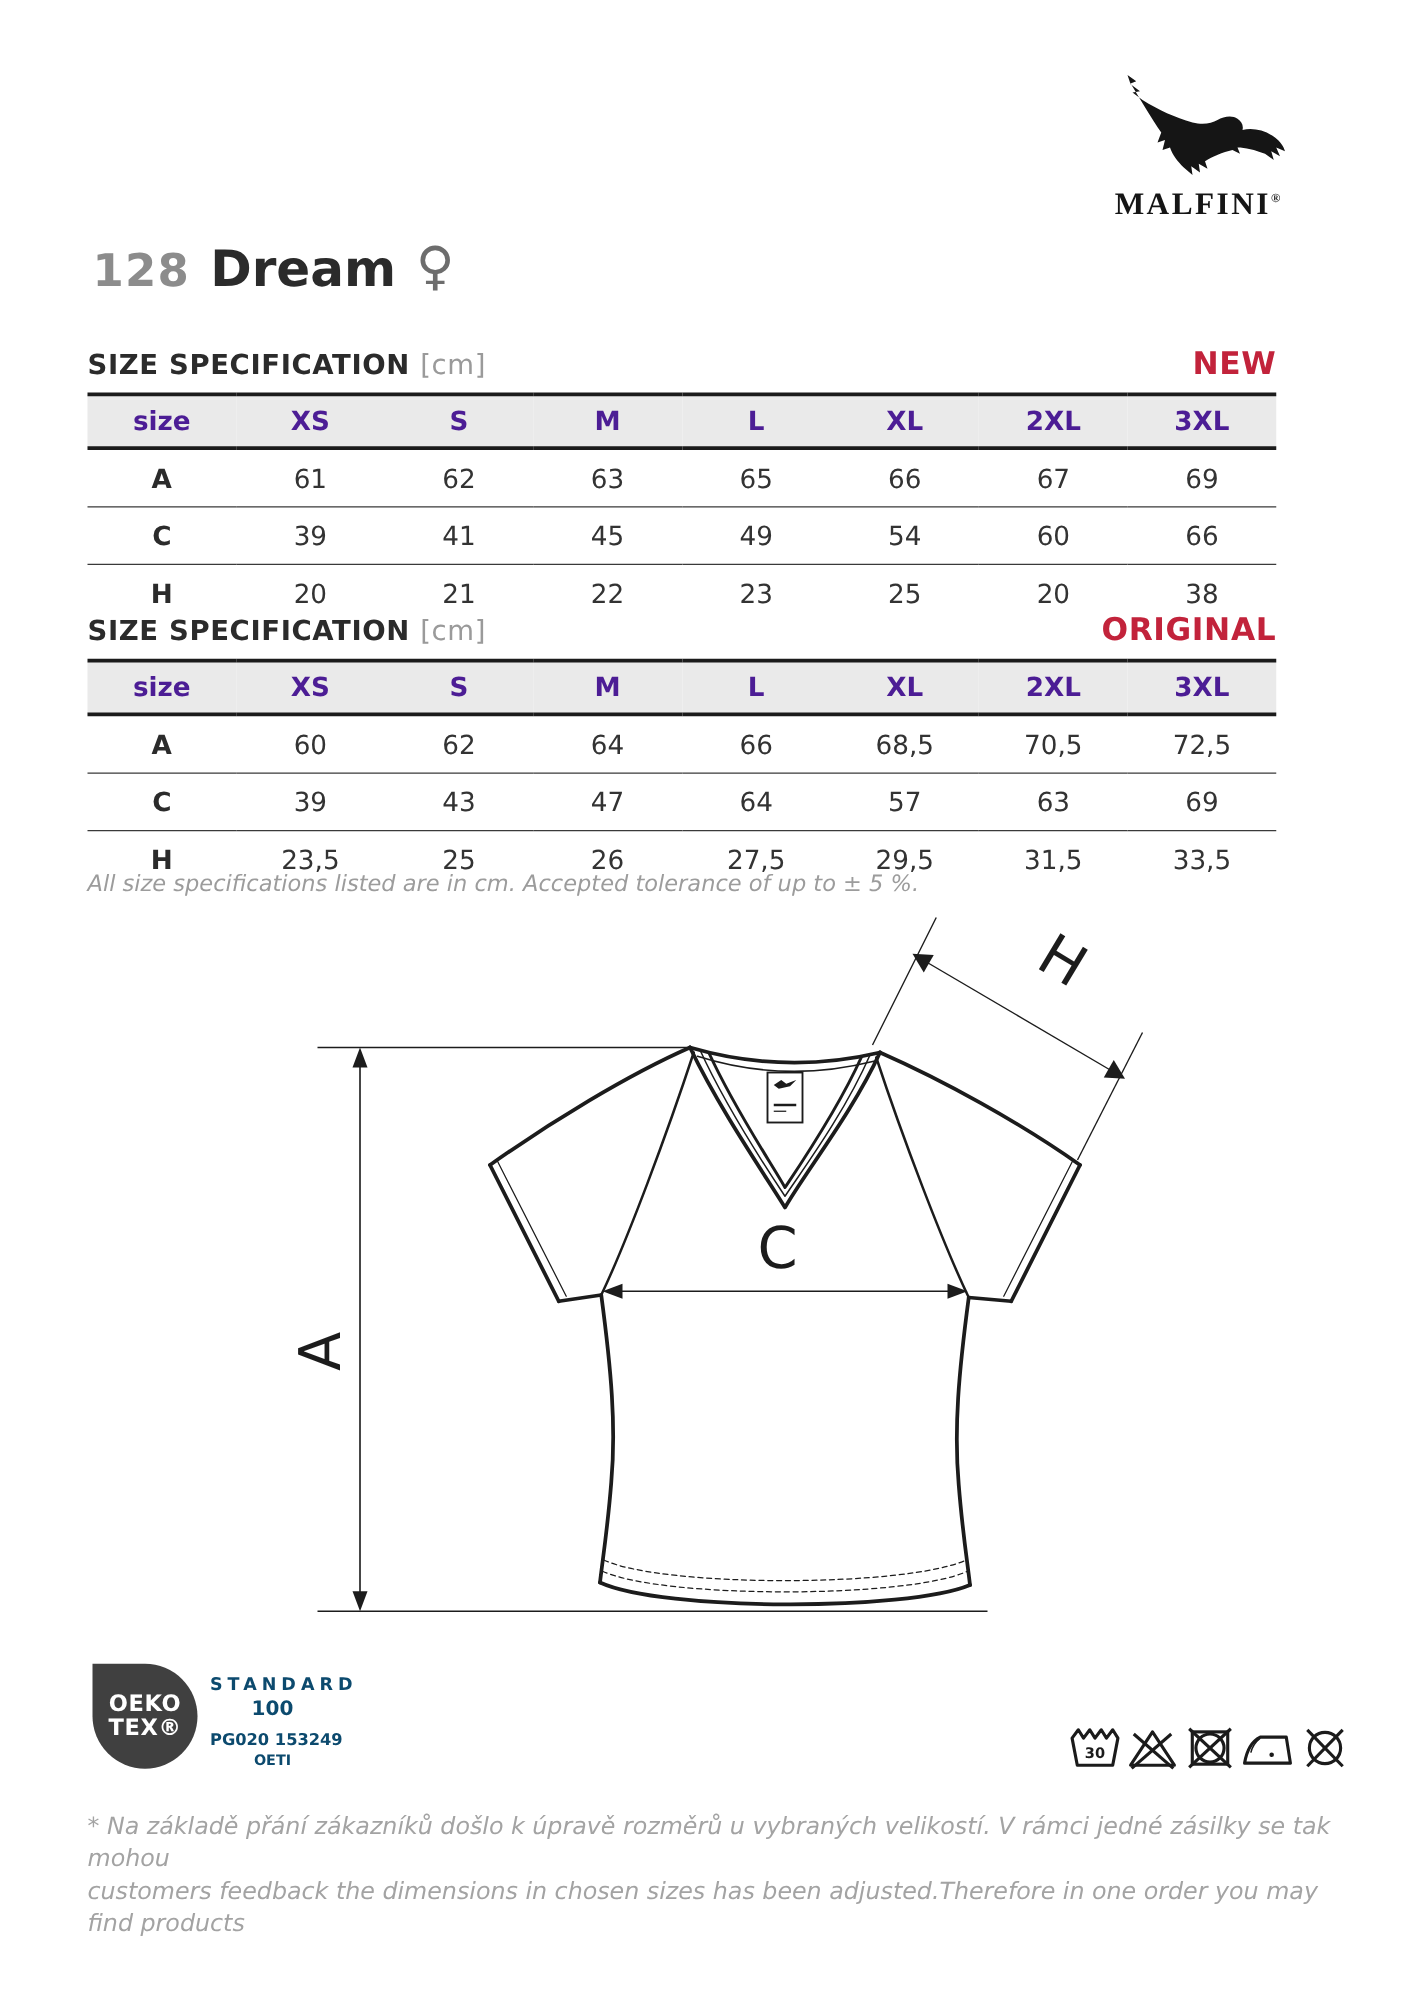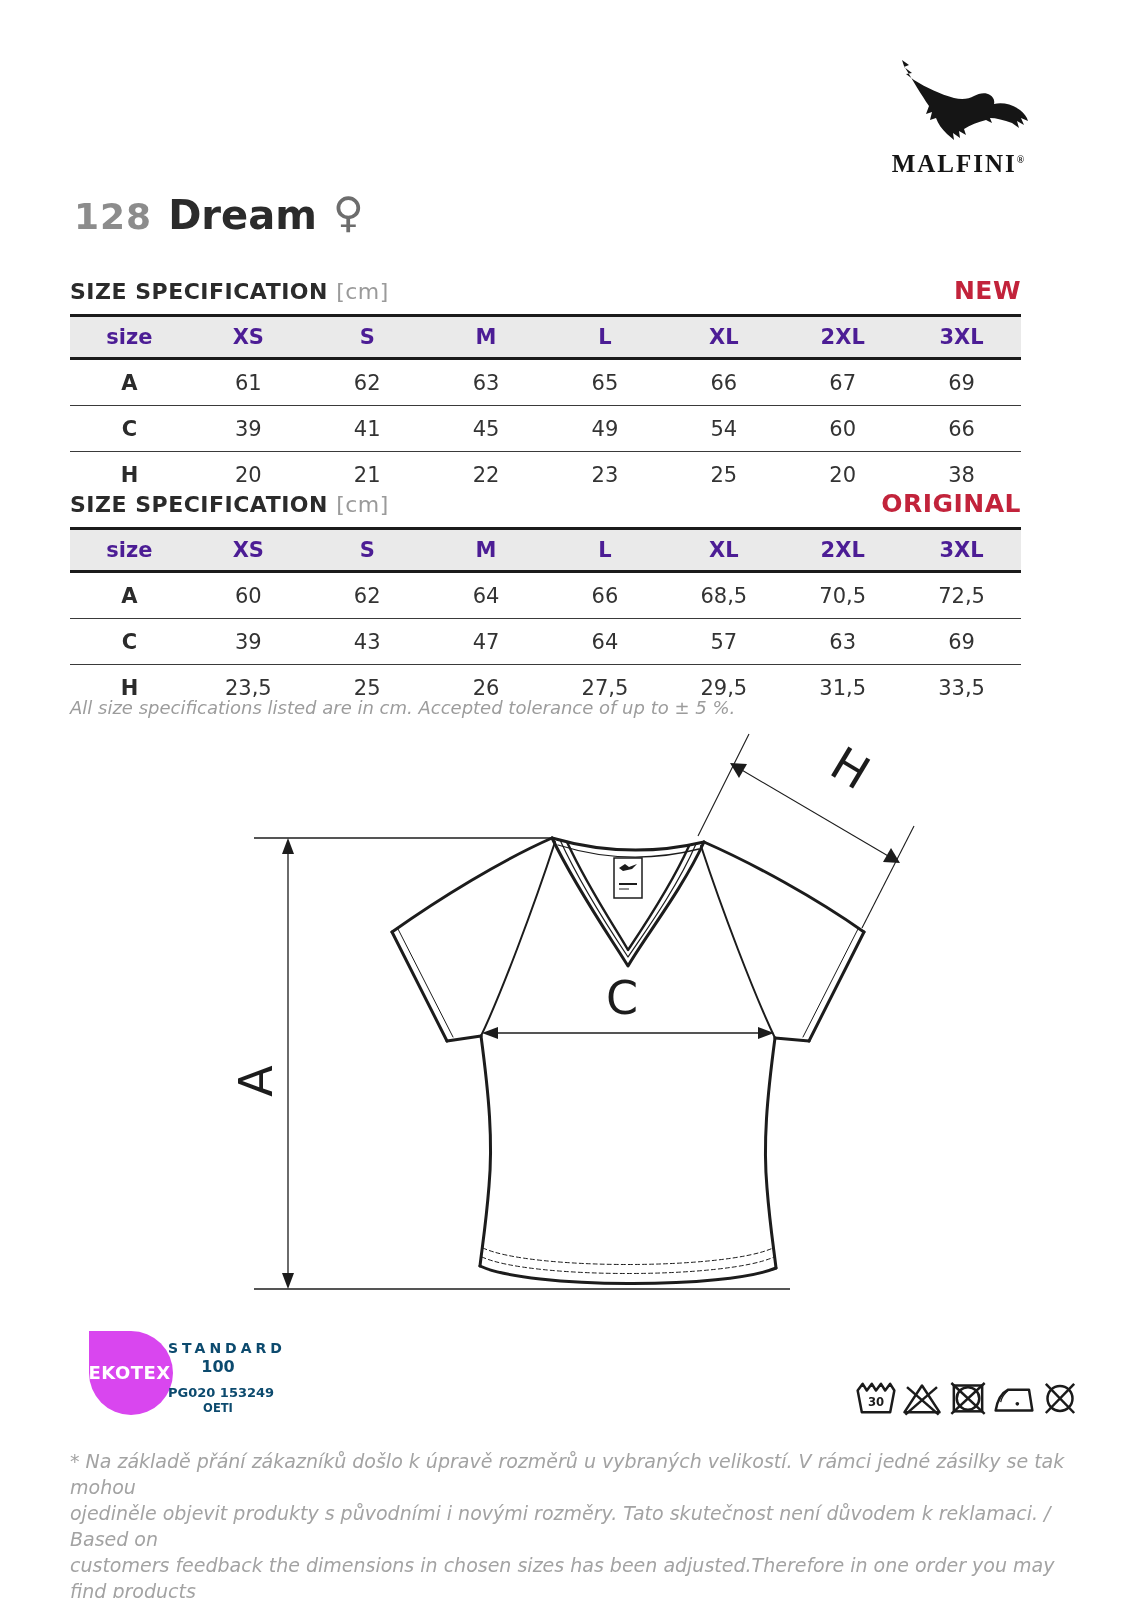--- a/index.html
+++ b/index.html
@@ -33,22 +33,22 @@
       border-bottom:1px solid #3a3a3a;}
   .spec-table tbody tr:last-child td{border-bottom:none;}
   .spec-table tbody td.rowlab{font-weight:700;color:#2b2b2b;}
 
   .note{position:absolute;left:70px;top:697px;font-size:18px;font-style:italic;color:#9c9c9c;}
 
   
   .diagram{position:absolute;left:230px;top:726px;}
 
   
-  .oeko{position:absolute;left:89px;top:1331px;width:84px;height:84px;background:#d946ef;
-        border-radius:0 50% 50% 50%;display:flex;flex-direction:row;align-items:center;justify-content:center;}
+  .oeko{position:absolute;left:74px;top:1331px;width:84px;height:84px;background:#404040;
+        border-radius:0 50% 50% 50%;display:flex;flex-direction:column;align-items:center;justify-content:center;}
   .oeko div{color:#fff;font-weight:700;font-size:18px;line-height:1.08;letter-spacing:.5px;}
   .oeko-text{position:absolute;left:168px;top:1340px;width:100px;text-align:center;color:#0c4a6e;}
   .oeko-std{font-size:14px;font-weight:700;letter-spacing:4px;}
   .oeko-100{font-size:16px;font-weight:700;margin-top:1px;}
   .oeko-code{font-size:13px;font-weight:700;margin-top:9px;white-space:nowrap;}
   .oeko-inst{font-size:11.5px;font-weight:700;margin-top:1px;}
 
   
   .care-row{position:absolute;left:856px;top:1376px;display:flex;gap:6px;}
   .care-row svg{display:block;}
@@ -297,18 +297,17 @@
     </svg>
     <svg width="40" height="44" viewBox="0 0 48 44">
       <circle cx="24" cy="22.5" r="15" fill="none" stroke="#1b1b1b" stroke-width="3"></circle>
       <line x1="7" y1="5" x2="41" y2="40" stroke="#1b1b1b" stroke-width="3"></line>
       <line x1="41" y1="5" x2="7" y2="40" stroke="#1b1b1b" stroke-width="3"></line>
     </svg>
   </div>
 
   <div class="footnote">
     <div>* Na základě přání zákazníků došlo k úpravě rozměrů u vybraných velikostí. V rámci jedné zásilky se tak mohou</div>
-    <div>ojediněle objevit produkty s původními i novými rozměry. Tato skutečnost není důvodem k reklamaci. / Based on</div>
     <div>customers feedback the dimensions in chosen sizes has been adjusted.Therefore in one order you may find products</div>
 
   </div>
 
 </div>
 
 </body></html>

